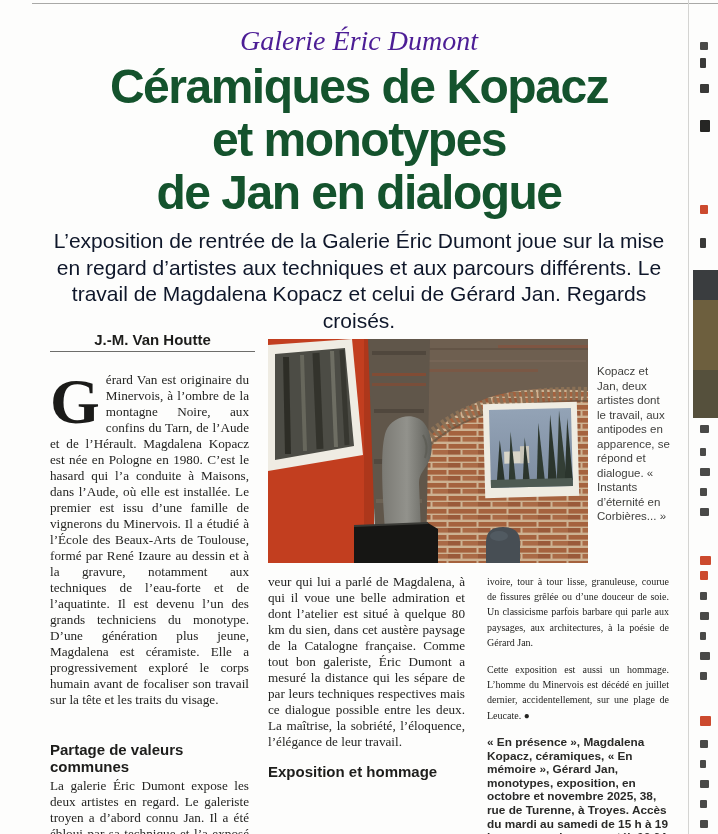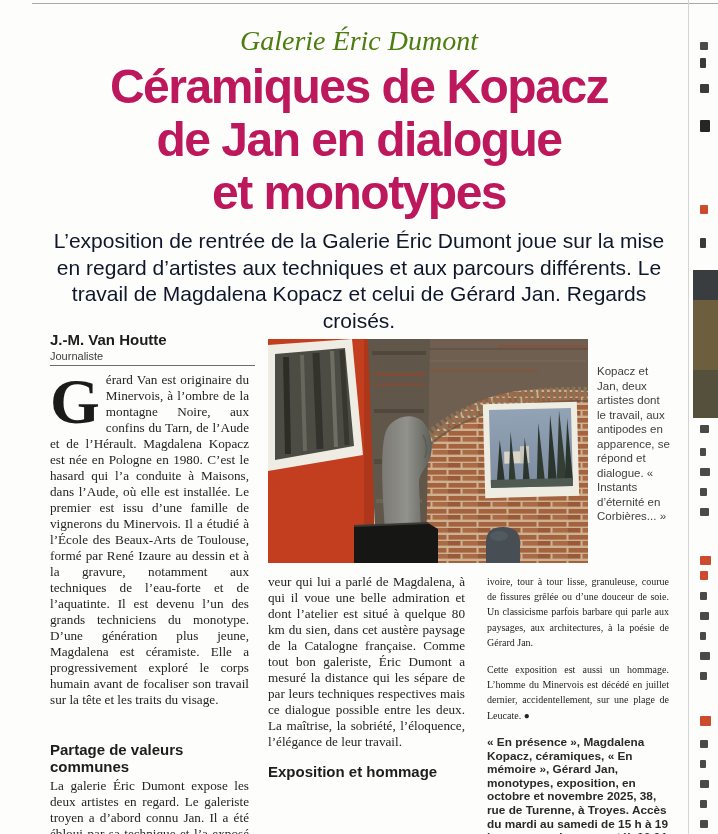--- a/index.html
+++ b/index.html
@@ -6,33 +6,33 @@
   body { background:#e8e8e8; font-family:"Liberation Sans", sans-serif; }
   .page {
     position:relative; width:718px; height:834px; margin:0 auto;
     background:#fdfdfc; overflow:hidden;
   }
   .top-rule { position:absolute; left:32px; top:3px; width:686px; height:1px; background:#a9a9a7; }
 
   .kicker {
     position:absolute; left:50px; top:25px; width:618px; text-align:center;
     font-family:"Liberation Serif", serif; font-style:italic;
-    font-size:28px; color:#4d7c0f;
+    font-size:28px; color:#4c1d95;
   }
   .headline {
     position:absolute; left:0; top:60px; width:718px; text-align:center;
     font-weight:bold; font-size:48px; line-height:53px; letter-spacing:-1.5px;
-    color:#be185d;
+    color:#14532d;
   }
   .standfirst {
     position:absolute; left:48px; top:228px; width:622px; text-align:center;
     font-size:21px; line-height:26.5px; color:#0f172a;
   }
 
-  .byline { position:absolute; left:50px; top:331px; width:205px; }
+  .byline { position:absolute; left:50px; top:331px; width:205px;text-align:center; }
   .byline .author { font-size:15px; font-weight:bold; color:#1d1d1b; }
   .byline .role { font-size:11px; color:#3c3c3a; margin-top:2px; }
   .byline .rule { margin-top:3px; height:1px; background:#6d6d6b; }
 
   .bodytext {
     font-family:"Liberation Serif", serif; font-size:13.2px; line-height:16px;
     color:#242422; text-align:justify;
   }
   .col1 { position:absolute; left:50px; top:372px; width:199px; }
   .col1 .para1 { max-height:368px; overflow:hidden; }
@@ -75,29 +75,28 @@
 <body>
 
 <div class="page">
 
   <div class="top-rule"></div>
 
   <div class="kicker">Galerie Éric Dumont</div>
 
   <h1 class="headline">
     <div>Céramiques de Kopacz</div>
+    <div>et monotypes</div>
     <div>de Jan en dialogue</div>
-    <div>et monotypes</div>
   </h1>
 
   <div class="standfirst">L’exposition de rentrée de la Galerie Éric Dumont joue sur la mise en regard d’artistes aux techniques et aux parcours différents. Le travail de Magdalena Kopacz et celui de Gérard Jan. Regards croisés.</div>
 
   <div class="byline">
     <div class="author">J.-M. Van Houtte</div>
-    <div class="role">Journaliste</div>
     <div class="rule"></div>
   </div>
 
   <div class="col1 bodytext">
     <div class="para1">
       <span class="dropcap">G</span><span>érard Van est originaire du Minervois, à l’ombre de la montagne Noire, aux confins du Tarn, de l’Aude et de l’Hérault. Magdalena Kopacz est née en Pologne en 1980. C’est le hasard qui l’a conduite à Maisons, dans l’Aude, où elle est installée. Le premier est issu d’une famille de vignerons du Minervois. Il a étudié à l’École des Beaux-Arts de Toulouse, formé par René Izaure au dessin et à la gravure, notamment aux techniques de l’eau-forte et de l’aquatinte. Il est devenu l’un des grands techniciens du monotype. D’une génération plus jeune, Magdalena est céramiste. Elle a progressivement exploré le corps humain avant de focaliser son travail sur la tête et les traits du visage.</span>
     </div>
   </div>
   <h3 class="subhead col1-subhead">Partage de valeurs communes</h3>
   <div class="bodytext col1-para2">La galerie Éric Dumont expose les deux artistes en regard. Le galeriste troyen a d’abord connu Jan. Il a été ébloui par sa technique et l’a exposé à trois reprises. C’est le gra-</div>

